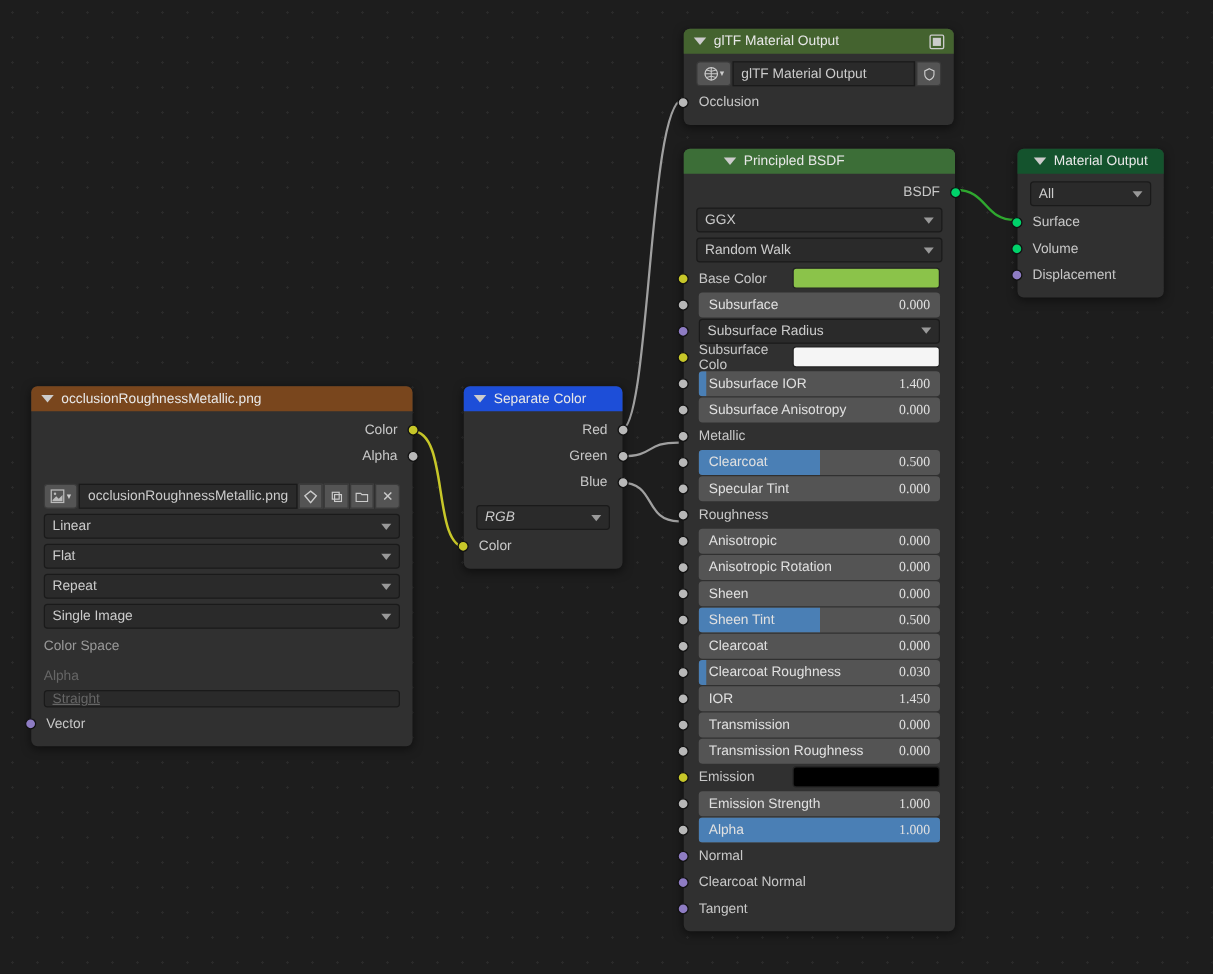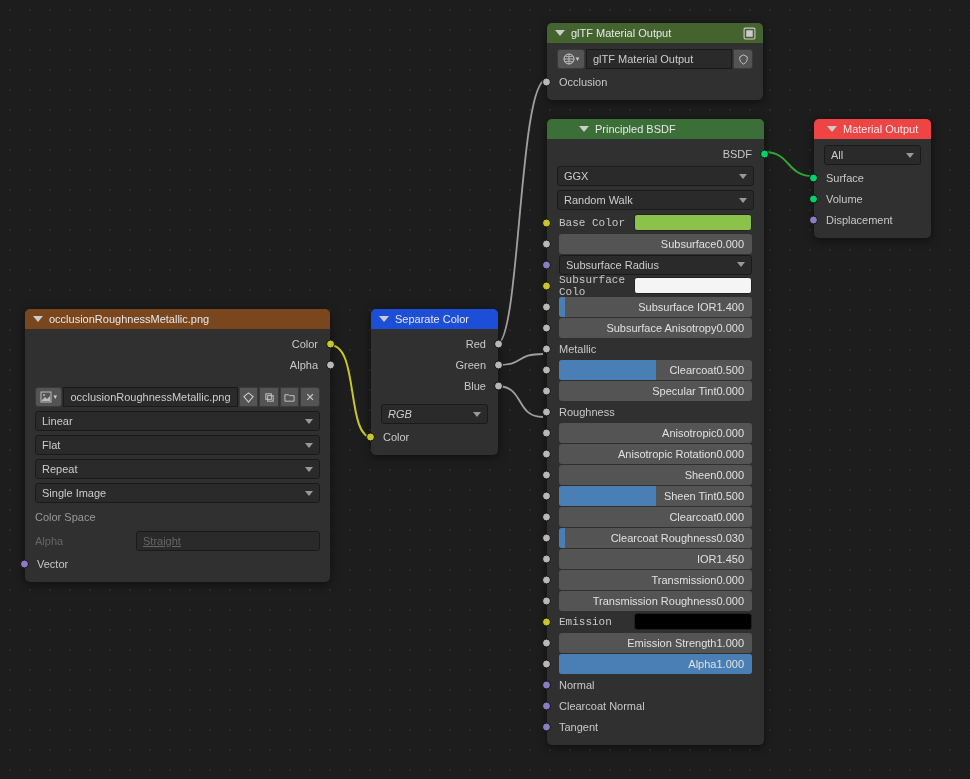--- a/index.html
+++ b/index.html
@@ -29,50 +29,50 @@
     padding: 4px 8px;
     border-radius: 5px 5px 0 0;
     color: #e8e8e8;
     font-size: 11px;
     position: relative;
   }
   .hdr-orange { background: #79461d; }
   .hdr-blue   { background: #1d4ed8; }
   .hdr-green  { background: #3c6e37; padding-left: 32px; }
   .hdr-dgreen { background: #44632f; }
-  .hdr-maroon { background: #ef4444; padding-left: 13px; }
+  .hdr-maroon { background: #14532d; padding-left: 13px; }
   .chev { display:inline-block; width:0;height:0;border-left:5px solid transparent;border-right:5px solid transparent;border-top:6px solid #ccc; margin-right:6px;}
   .node-body { padding: 4px 0 8px 0; }
   .row { position:relative; display:flex; align-items:center; height:21px; padding:0 12px; }
-  .row .lbl { flex:1;font-family:Liberation Mono, monospace; }
+  .row .lbl { flex:1; }
   .socket { position:absolute; width:9px; height:9px; border-radius:50%; border:1px solid #111; top:50%; transform:translateY(-50%); }
   .sk-l { left:-5px; }
   .sk-r { right:-5px; }
   .sk-yellow { background:#c7c729; }
   .sk-grey   { background:#b8b8b8; }
   .sk-green  { background:#00d26a; }
   .sk-purple { background:#8e7cc3; }
   .box-row { padding:2px 10px; }
   .select, .field {
     background:#2a2a2a; border:1px solid #1a1a1a; border-radius:3px;
     height:20px; display:flex; align-items:center; padding:0 6px; color:#ccc;
     position:relative; flex:1;
   }
   .select::after { content:''; position:absolute; right:6px; width:0;height:0;
     border-left:4px solid transparent;border-right:4px solid transparent;border-top:5px solid #999;}
   .numfield {
     background:#545454; border-radius:3px; height:20px; display:flex;
-    align-items:center; padding:0 8px; flex:1; position:relative; overflow:hidden;text-align:right;
+    align-items:center; padding:0 8px; flex:1; position:relative; overflow:hidden;
   }
   .numfield .fill { position:absolute; left:0; top:0; bottom:0; background:#4a7fb5; }
   .numfield .nlbl { position:relative; z-index:1; flex:1; color:#e0e0e0; }
-  .numfield .nval { position:relative; z-index:1; color:#e0e0e0; }
+  .numfield .nval { position:relative; z-index:1; color:#e0e0e0;font-family:Liberation Serif, serif; }
   .swatch { width:118px; height:17px; border-radius:3px; border:1px solid #222;}
   .iconbtn { width:20px;height:20px;background:#545454;border:1px solid #3a3a3a;border-radius:3px;display:flex;align-items:center;justify-content:center;color:#ccc; }
-  .twocol { display:flex; gap:1px; padding:2px 10px;}
+  .twocol { display:flex; gap:1px; padding:2px 10px;flex-direction:column;}
   .twocol .lbl2 { width:100px; color:#999; display:flex; align-items:center; height:20px;}
   .hdr-icon-right { position:absolute; right:6px; width:16px;height:16px; display:flex;align-items:center;justify-content:center;}
 </style>
 </head>
 <body>
 
 <svg class="wires">
   <path d="M 330 345 C 360 345, 345 438, 373 438" stroke="#c7c729" stroke-width="2" fill="none"></path>
   <path d="M 497 344 C 520 344, 519 80, 546 80" stroke="#a0a0a0" stroke-width="1.8" fill="none"></path>
   <path d="M 497 365 C 525 365, 515 354, 543 354" stroke="#a0a0a0" stroke-width="1.8" fill="none"></path>

